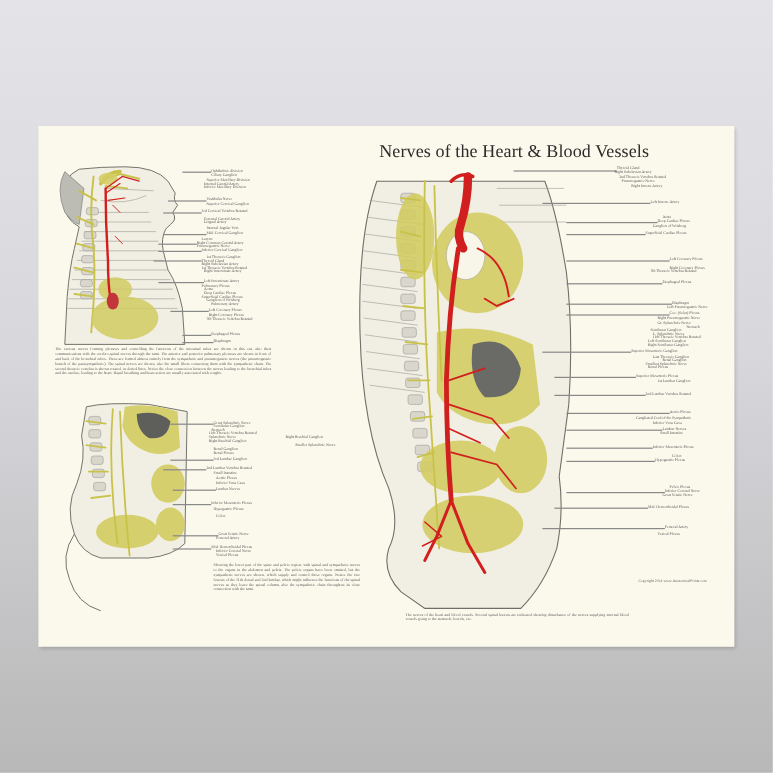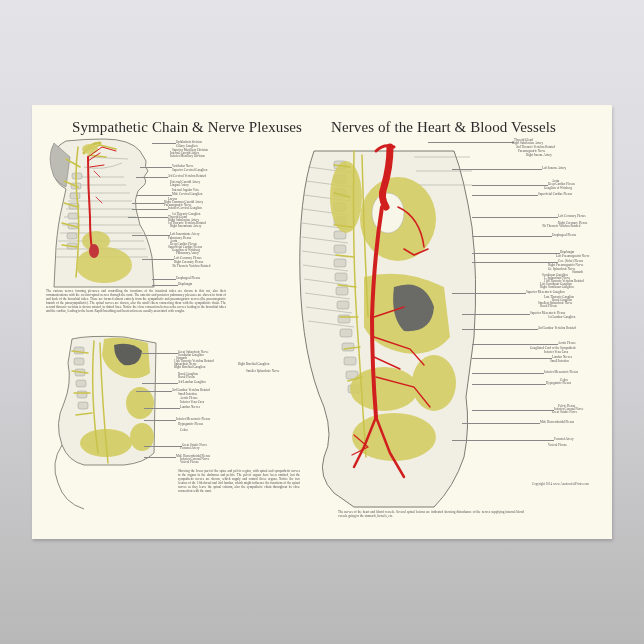--- a/index.html
+++ b/index.html
@@ -1,32 +1,31 @@
 <!DOCTYPE html>
 <html><head>
 <meta charset="utf-8">
 <style>
   html,body{margin:0;padding:0;}
   body{width:644px;height:644px;background:linear-gradient(180deg,#e4e3e8 0%,#d8d7dc 45%,#b8b8b8 100%);position:relative;overflow:hidden;font-family:"DejaVu Serif",serif;}
   .poster{position:absolute;left:32px;top:105px;width:580px;height:434px;background:#fbf9ec;box-shadow:1px 2px 3px rgba(0,0,0,0.18);}
   .title{position:absolute;top:14px;font-family:"Liberation Serif",serif;font-size:15px;color:#2b2b2b;white-space:nowrap;letter-spacing:0.1px;}
   .t-left{left:40px;}
-  .t-right{left:299px;}
+  .t-right{left:284px;}
   .label{position:absolute;font-family:"Liberation Serif",serif;font-size:3.2px;line-height:3.6px;color:#555;white-space:nowrap;}
   .leader{position:absolute;height:0;border-top:0.5px solid #888;}
   .para{position:absolute;font-family:"Liberation Serif",serif;font-size:3.3px;line-height:4.1px;color:#555;text-align:justify;}
   .copyright{position:absolute;font-family:"Liberation Serif",serif;font-size:3.2px;color:#666;white-space:nowrap;}
   svg{position:absolute;overflow:visible;}
 </style>
 </head>
 <body>
 
 <div class="poster">
 
-  <div class="title t-left">Sympathetic Chain &amp; Nerve Plexuses</div>
   <div class="title t-right">Nerves of the Heart &amp; Blood Vessels</div>
 
   <svg style="left:12px;top:32px;" width="130" height="150" viewBox="0 0 130 150">
     <path d="M22,4 Q8,10 8,30 Q10,46 22,52 L18,70 Q14,86 12,110 L10,150 L110,150 L108,120 Q104,100 96,88 L92,72 Q90,62 94,54 L98,50 Q104,46 100,40 L104,34 Q100,30 102,24 L96,14 Q86,2 60,2 Q40,2 22,4 Z" fill="#f1efe3" stroke="#6e6e66" stroke-width="0.8"></path>
     <path d="M10,6 Q2,20 10,40 Q16,48 22,50 L26,20 Z" fill="#bdbcb4" stroke="#777" stroke-width="0.5"></path>
     <g stroke="#9a9a92" stroke-width="0.5" fill="none">
       <path d="M30,40 L80,40 M28,48 L82,48 M26,56 L86,56 M24,64 L88,64 M22,72 L90,72 M20,80 L92,80 M18,88 L96,88 M16,96 L98,96 M14,104 L100,104 M13,112 L102,112 M12,120 L104,120"></path>
       <path d="M40,30 Q60,34 78,26 M44,20 L84,22"></path>
     </g>
     <g fill="#d9d7cc" stroke="#888" stroke-width="0.4">

